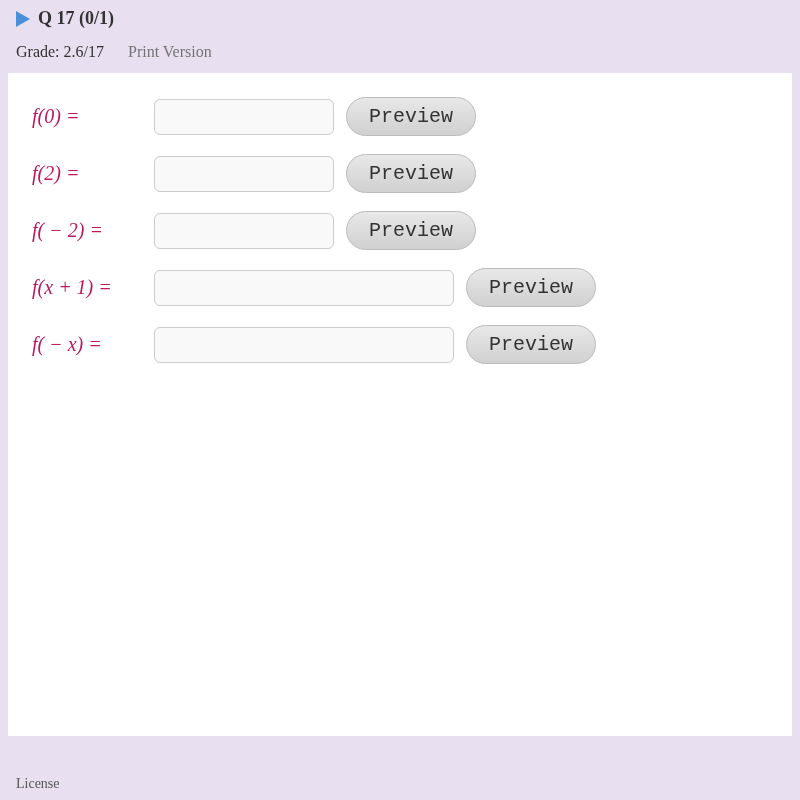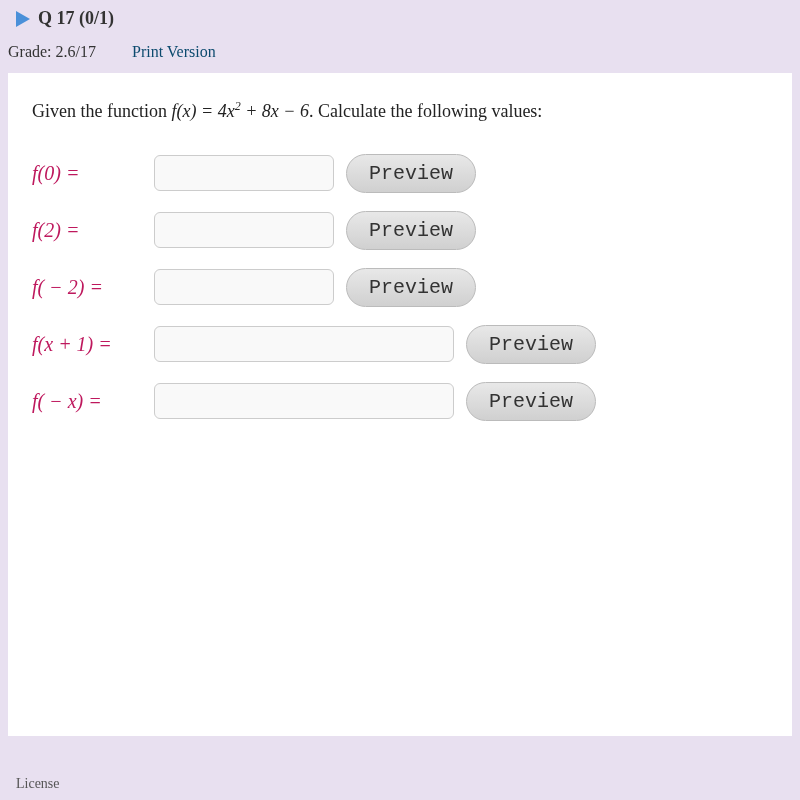--- a/index.html
+++ b/index.html
@@ -31,30 +31,30 @@
 
     .q-title {
       font-size: 18px;
       font-weight: bold;
       color: #333;
       text-align: right;
     }
 
     .grade-bar {
       background: #e8e0f0;
-      padding: 6px 16px 12px 8px;
-      display: flex;
-      align-items: center;
-      gap: 36px;
+      padding: 6px 16px 12px 16px;
+      display: flex;
+      align-items: center;
+      gap: 24px;
       font-size: 16px;
       color: #333;
     }
 
     .print-link {
-      color: #0c4a6e;
+      color: #737373;
       cursor: pointer;
       text-decoration: none;
       font-size: 16px;
     }
 
     .main-content {
       background: white;
       margin: 0 8px;
       padding: 24px 24px 20px 24px;
       flex: 1;
@@ -173,23 +173,20 @@
   <span class="q-title">Q 17 (0/1)</span>
 </div>
 
 <div class="grade-bar">
   <span>Grade: 2.6/17</span>
   <a class="print-link">Print Version</a>
 </div>
 
 <div class="main-content">
 
-  <div class="problem-text">
-    Given the function <span class="math-inline"><i>f</i>(<i>x</i>) = 4<i>x</i><sup>2</sup> + 8<i>x</i> − 6</span>. Calculate the following values:
-  </div>
 
   <div class="fields-container">
 
     <div class="field-row">
       <span class="field-label"><i>f</i>(0) =</span>
       <input class="answer-input input-short" type="text" placeholder="" style="">
       <button class="preview-btn">Preview</button>
     </div>
 
     <div class="field-row">

